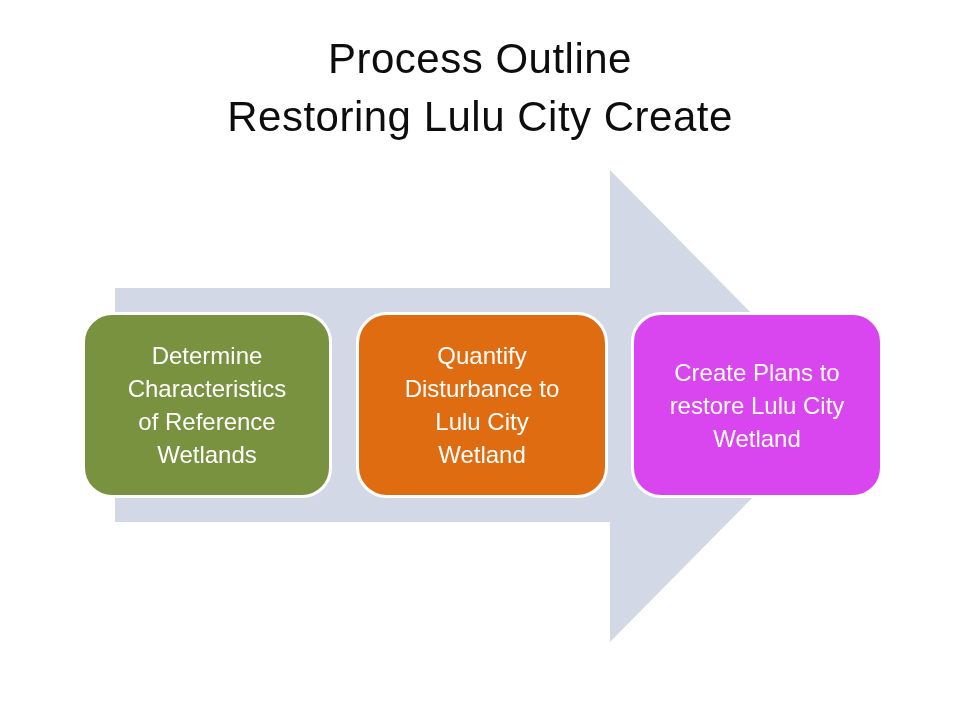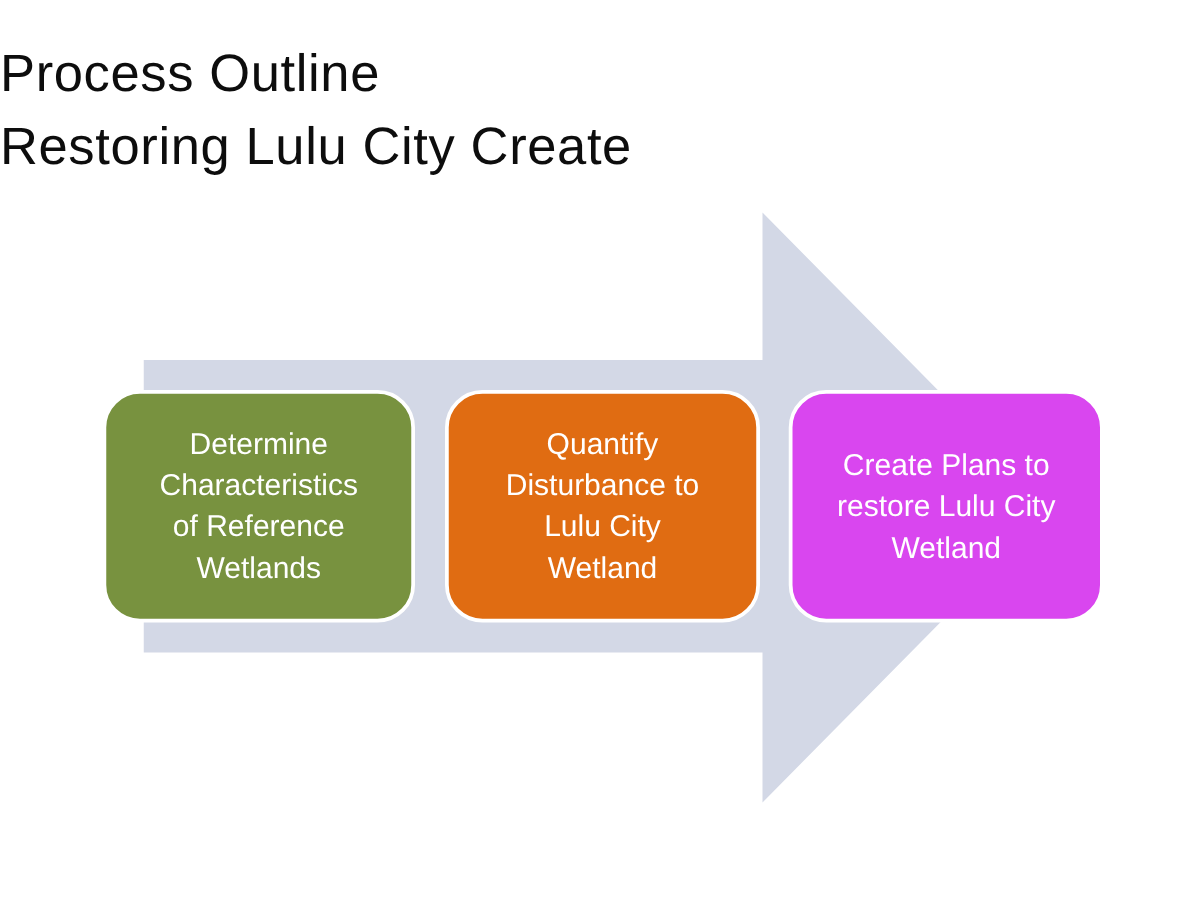--- a/index.html
+++ b/index.html
@@ -13,21 +13,21 @@
     height: 720px;
     background: #ffffff;
     overflow: hidden;
     font-family: "Liberation Sans", "DejaVu Sans", sans-serif;
   }
   .title-block {
     position: absolute;
     top: 30px;
     left: 0;
     width: 960px;
-    text-align: left;
+    text-align: center;
     color: #000000;
   }
   .title-line {
     font-size: 42px;
     line-height: 58px;
     font-weight: 400;
     letter-spacing: 0.5px;
     color: #0d0d0d;
     white-space: nowrap;
   }
@@ -73,21 +73,21 @@
     <polygon points="115,288 610,288 610,170 843,406 610,642 610,522 115,522" fill="#D3D8E6"></polygon>
   </svg>
 
   <div class="step-box step-1" style="background-color: rgb(120, 146, 63);">
     <span>Determine
 Characteristics
 of Reference
 Wetlands</span>
   </div>
 
-  <div class="step-box step-2" style="background-color: rgb(224, 108, 18);">
+  <div class="step-box step-2" style="background-color: rgb(224, 108, 18); border-radius: 31px;">
     <span>Quantify
 Disturbance to
 Lulu City
 Wetland</span>
   </div>
 
   <div class="step-box step-3" style="background-color: #d946ef;">
     <span>Create Plans to
 restore Lulu City
 Wetland</span>

